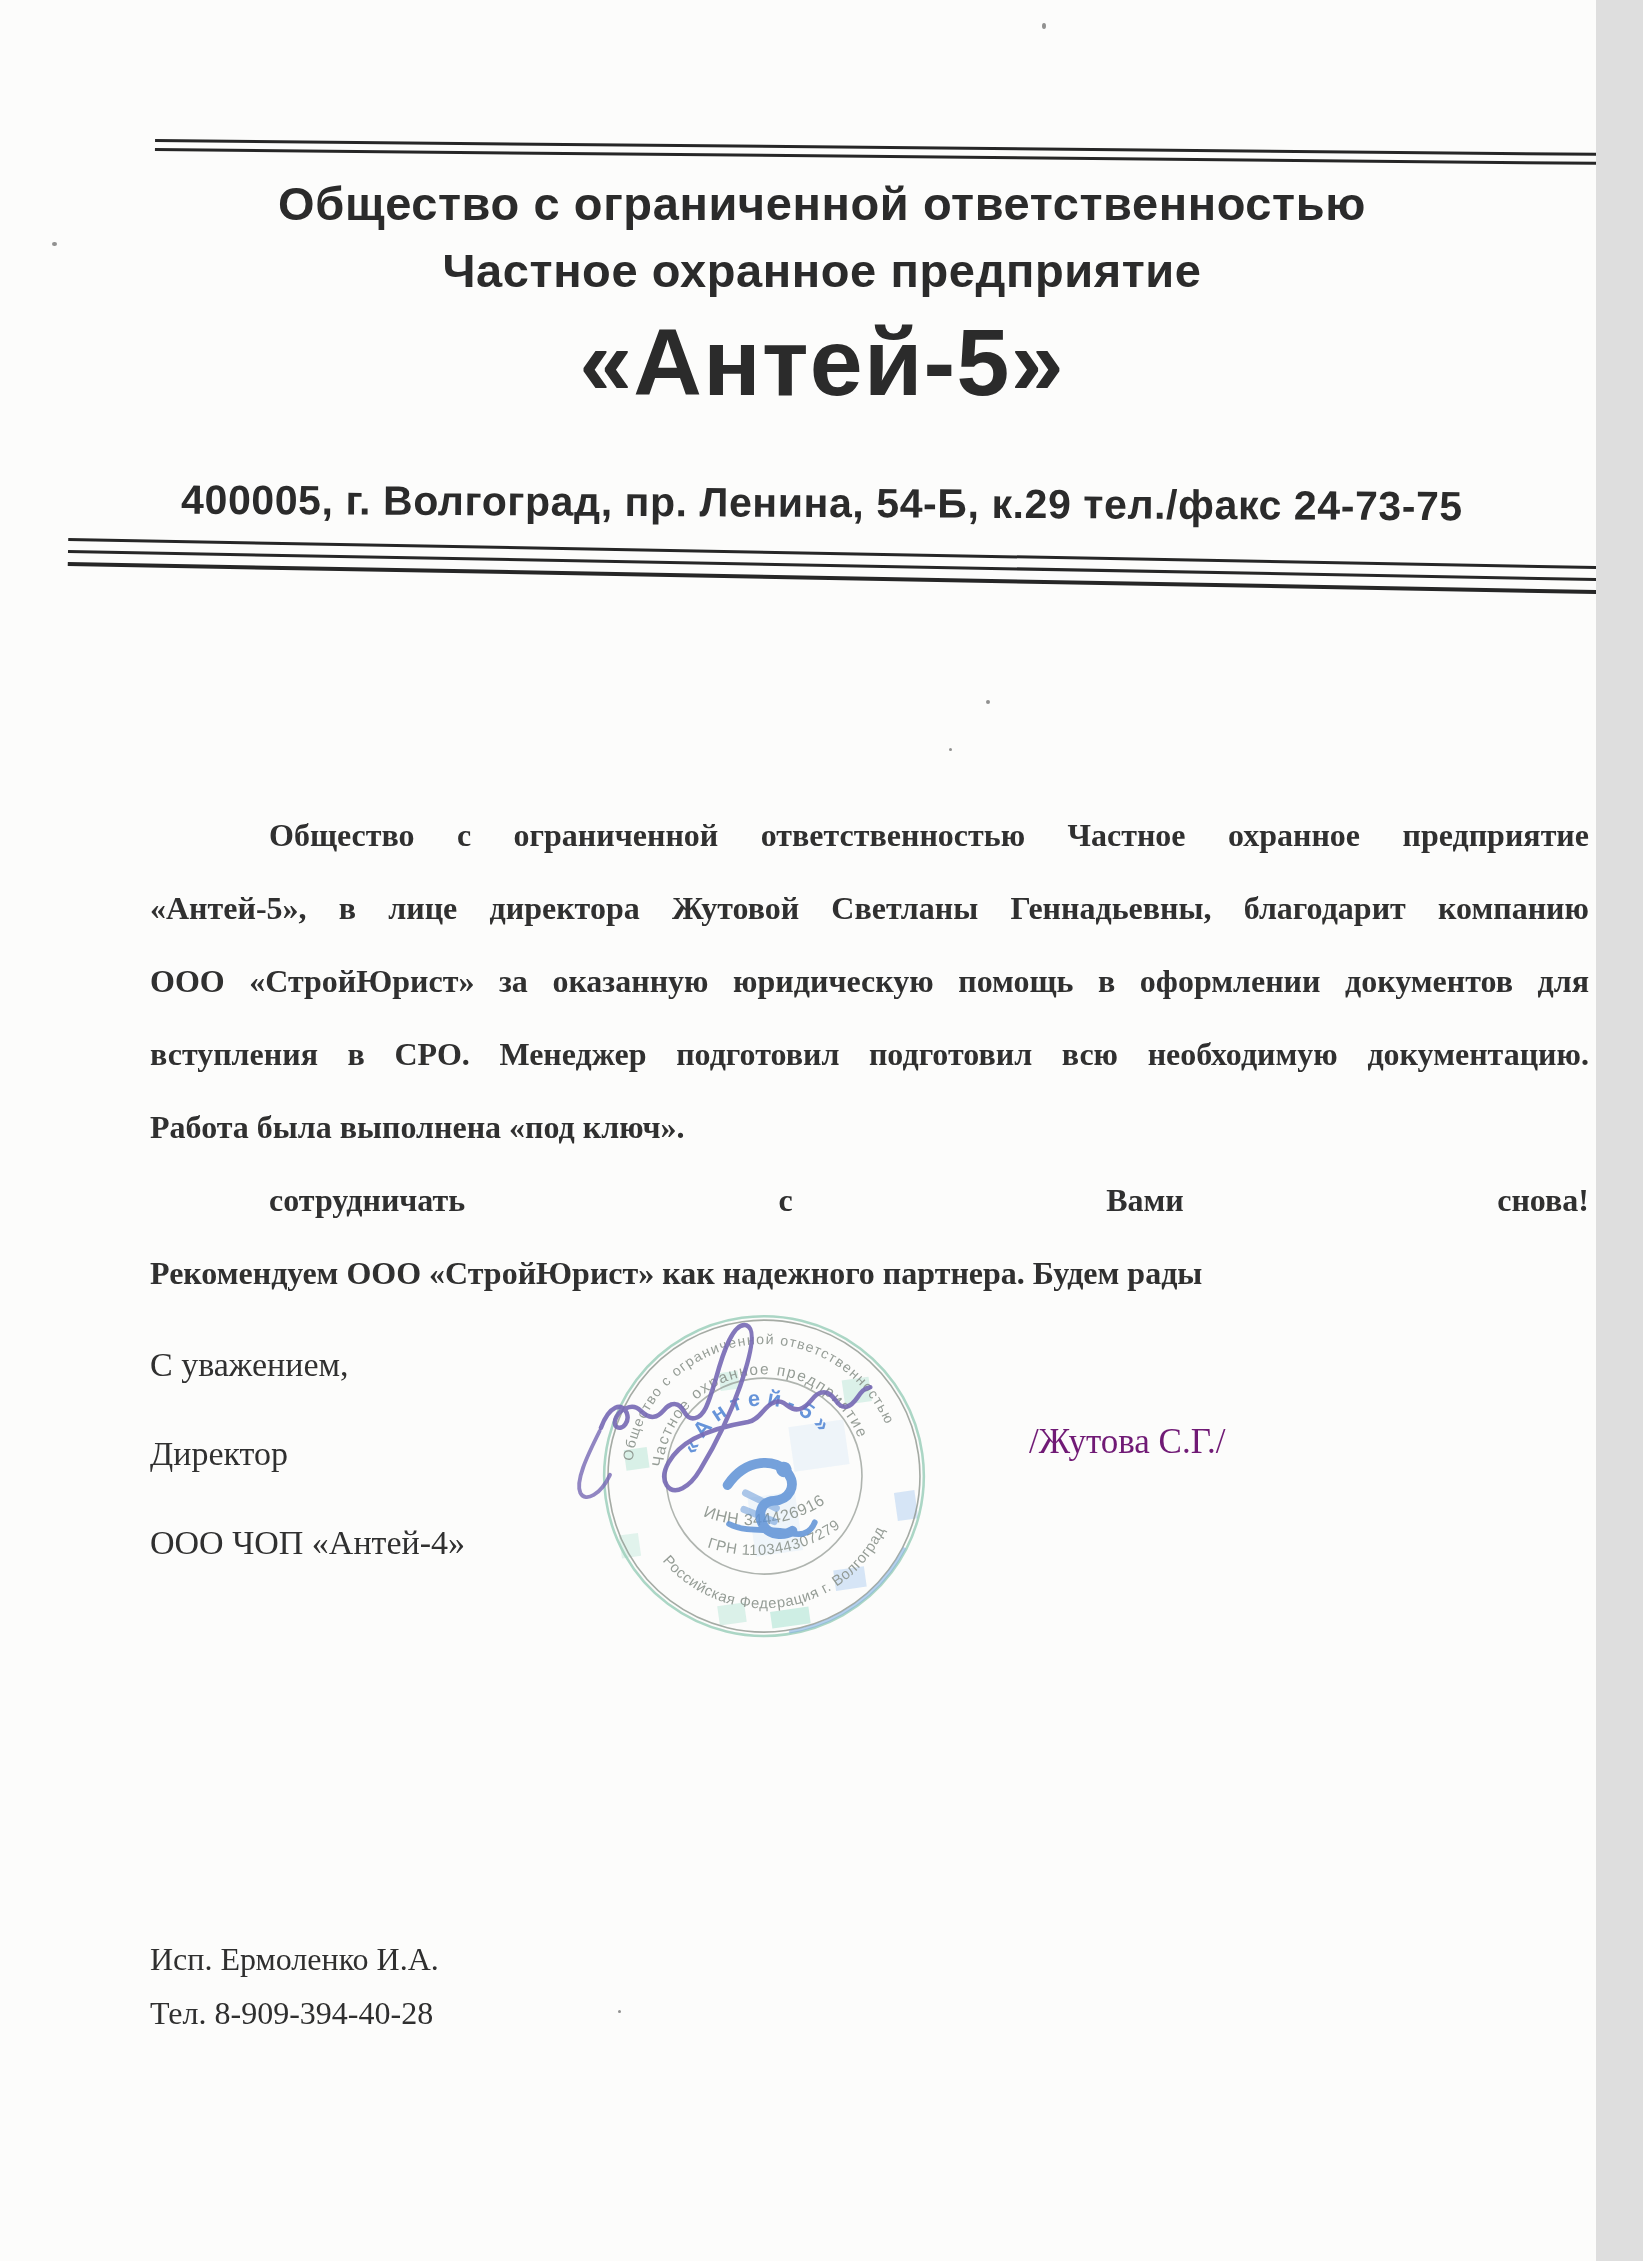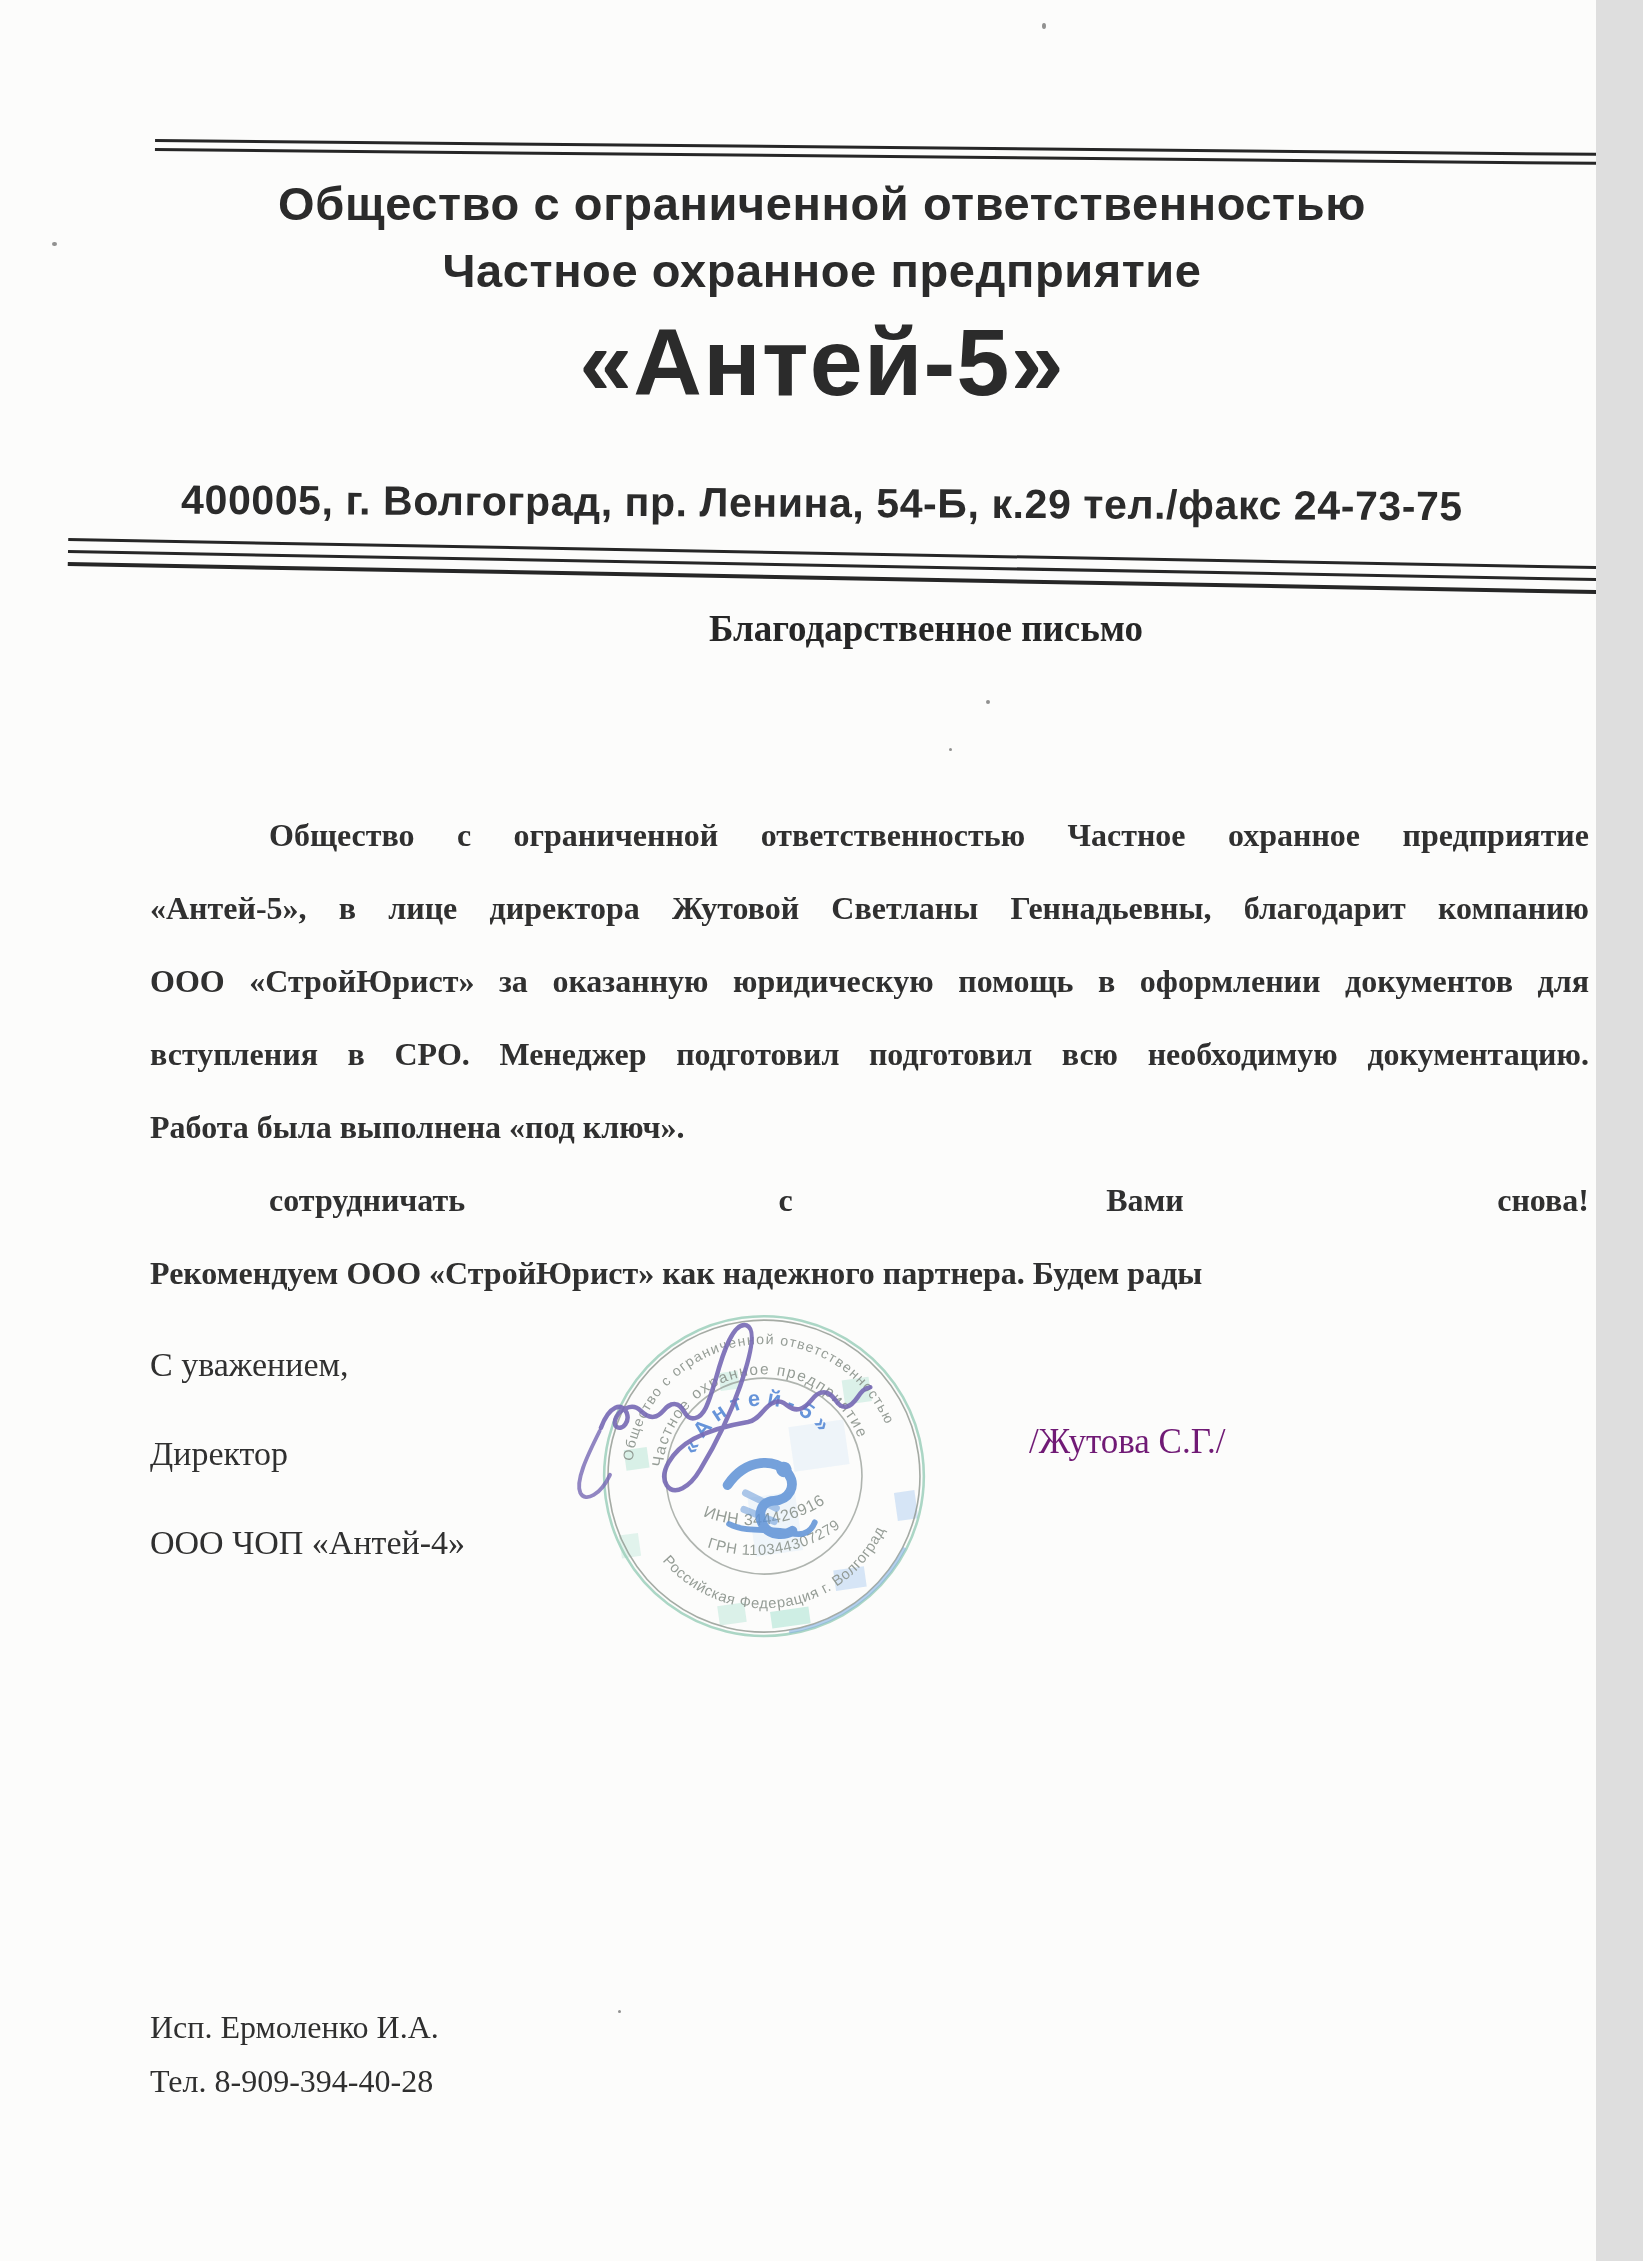--- a/index.html
+++ b/index.html
@@ -36,21 +36,21 @@
   .body-text { position:absolute; left:150px; top:799px; width:1439px; font-size:32px; line-height:73px; color:#303030;font-weight:bold; }
   .para .jline { text-align:justify; text-align-last:justify; }
   .para .jline:first-child { text-indent:119px; }
   .para .jline:last-child  { text-align-last:left; }
   
   .sign-block { position:absolute; left:150px; top:1320px; font-size:34px; color:#303030; }
   .sign-block .sign-line { line-height:89px; white-space:nowrap; }
   .signee-name { position:absolute; left:1029px; top:1422px; font-size:35px; color:#701a75; white-space:nowrap; }
   .stamp-svg { position:absolute; left:503px; top:1302px; width:580px; height:374px; }
   
-  .exec-block { position:absolute; left:150px; top:2000px; font-size:32px; line-height:54px; color:#2f2f2f; }
+  .exec-block { position:absolute; left:150px; top:1932px; font-size:32px; line-height:54px; color:#2f2f2f; }
   .exec-block div { white-space:nowrap; }
   
   .st-ring  { font-family:"Liberation Sans", sans-serif; fill:#8d958e; opacity:.92; }
   .st-inner { font-family:"Liberation Sans", sans-serif; fill:#5f8fd8; font-weight:bold; opacity:.95; }
 </style>
 </head>
 <body>
 
 <div class="page">
 
@@ -71,21 +71,20 @@
   <div class="lh-line lh-org-kind">Частное охранное предприятие</div>
   <div class="lh-line lh-brand">«Антей-5»</div>
   <div class="lh-line lh-contact">400005, г. Волгоград, пр. Ленина, 54-Б, к.29 тел./факс 24-73-75</div>
 
   <div class="rule-wrap triple-rules">
     <div class="rule-bar"></div>
     <div class="rule-bar"></div>
     <div class="rule-bar"></div>
   </div>
 
-  <div class="doc-title">Благодарственное письмо</div>
 
   <div class="body-text">
     <div class="para">
         <div class="jline">Общество с ограниченной ответственностью Частное охранное предприятие</div>
         <div class="jline">«Антей-5», в лице директора Жутовой Светланы Геннадьевны, благодарит компанию</div>
         <div class="jline">ООО «СтройЮрист» за оказанную юридическую помощь в оформлении документов для</div>
         <div class="jline">вступления в СРО. Менеджер подготовил подготовил всю необходимую документацию.</div>
         <div class="jline">Работа была выполнена «под ключ».</div>
       </div>
     <div class="para">

